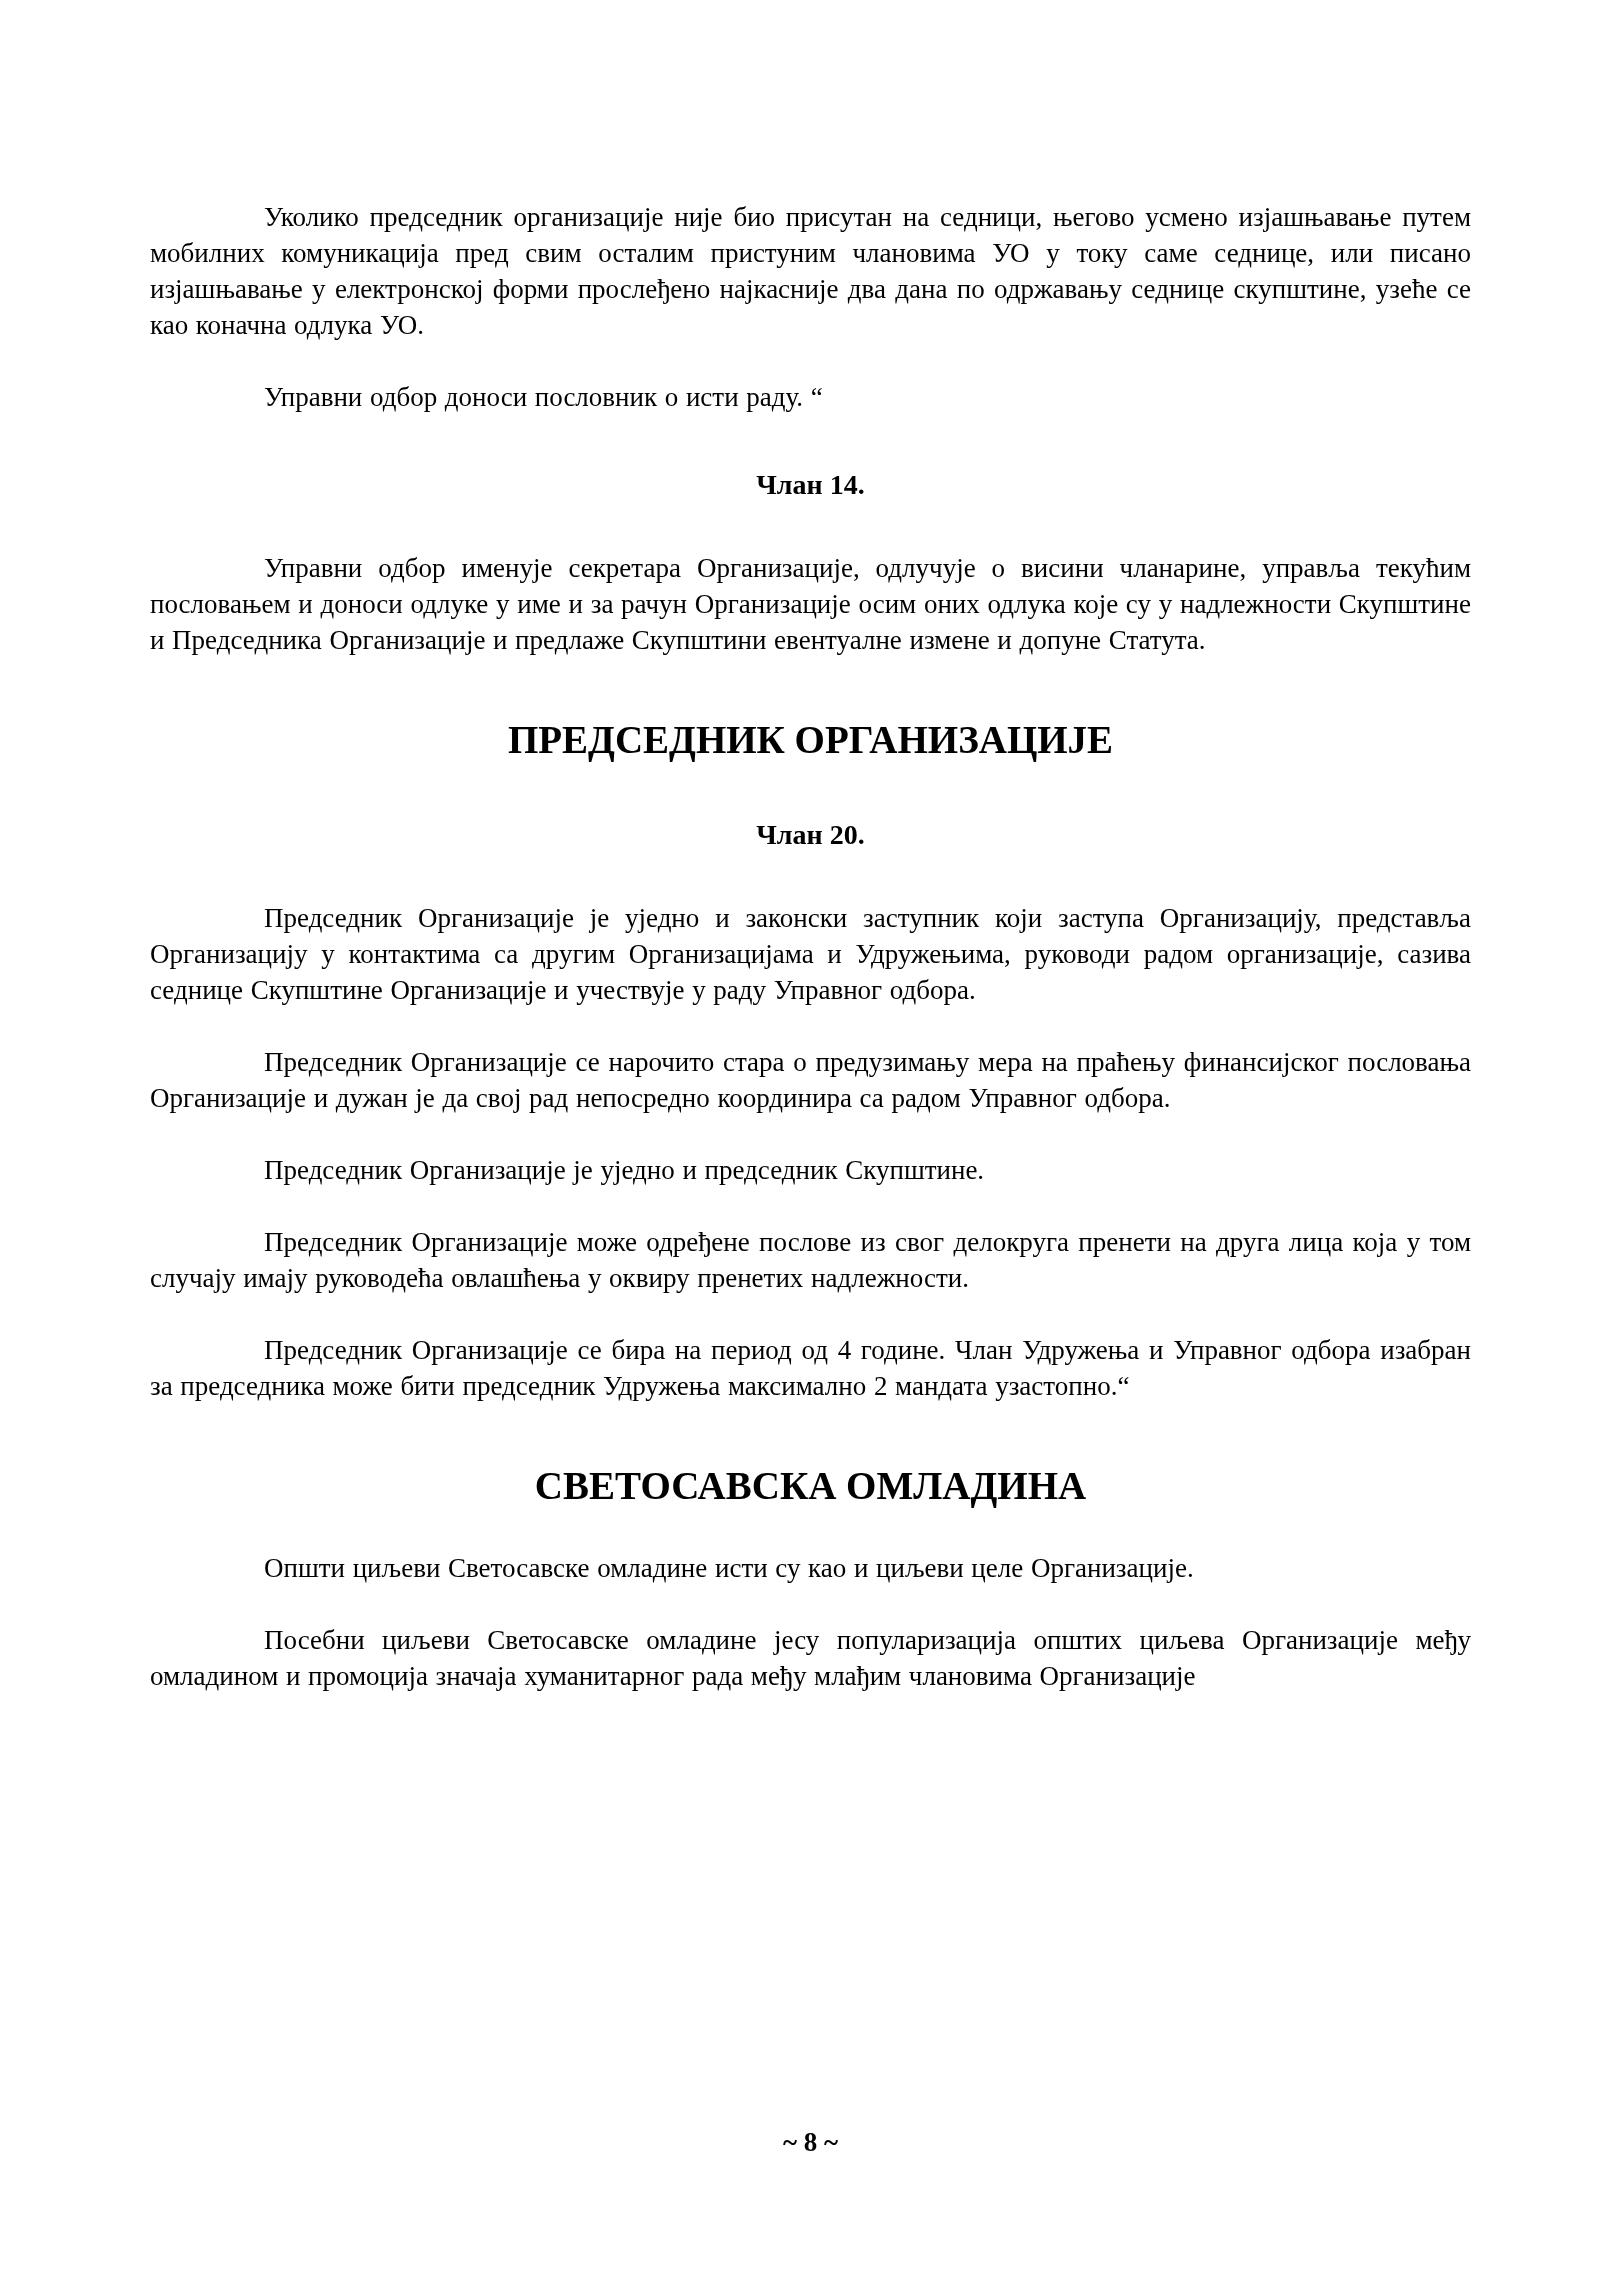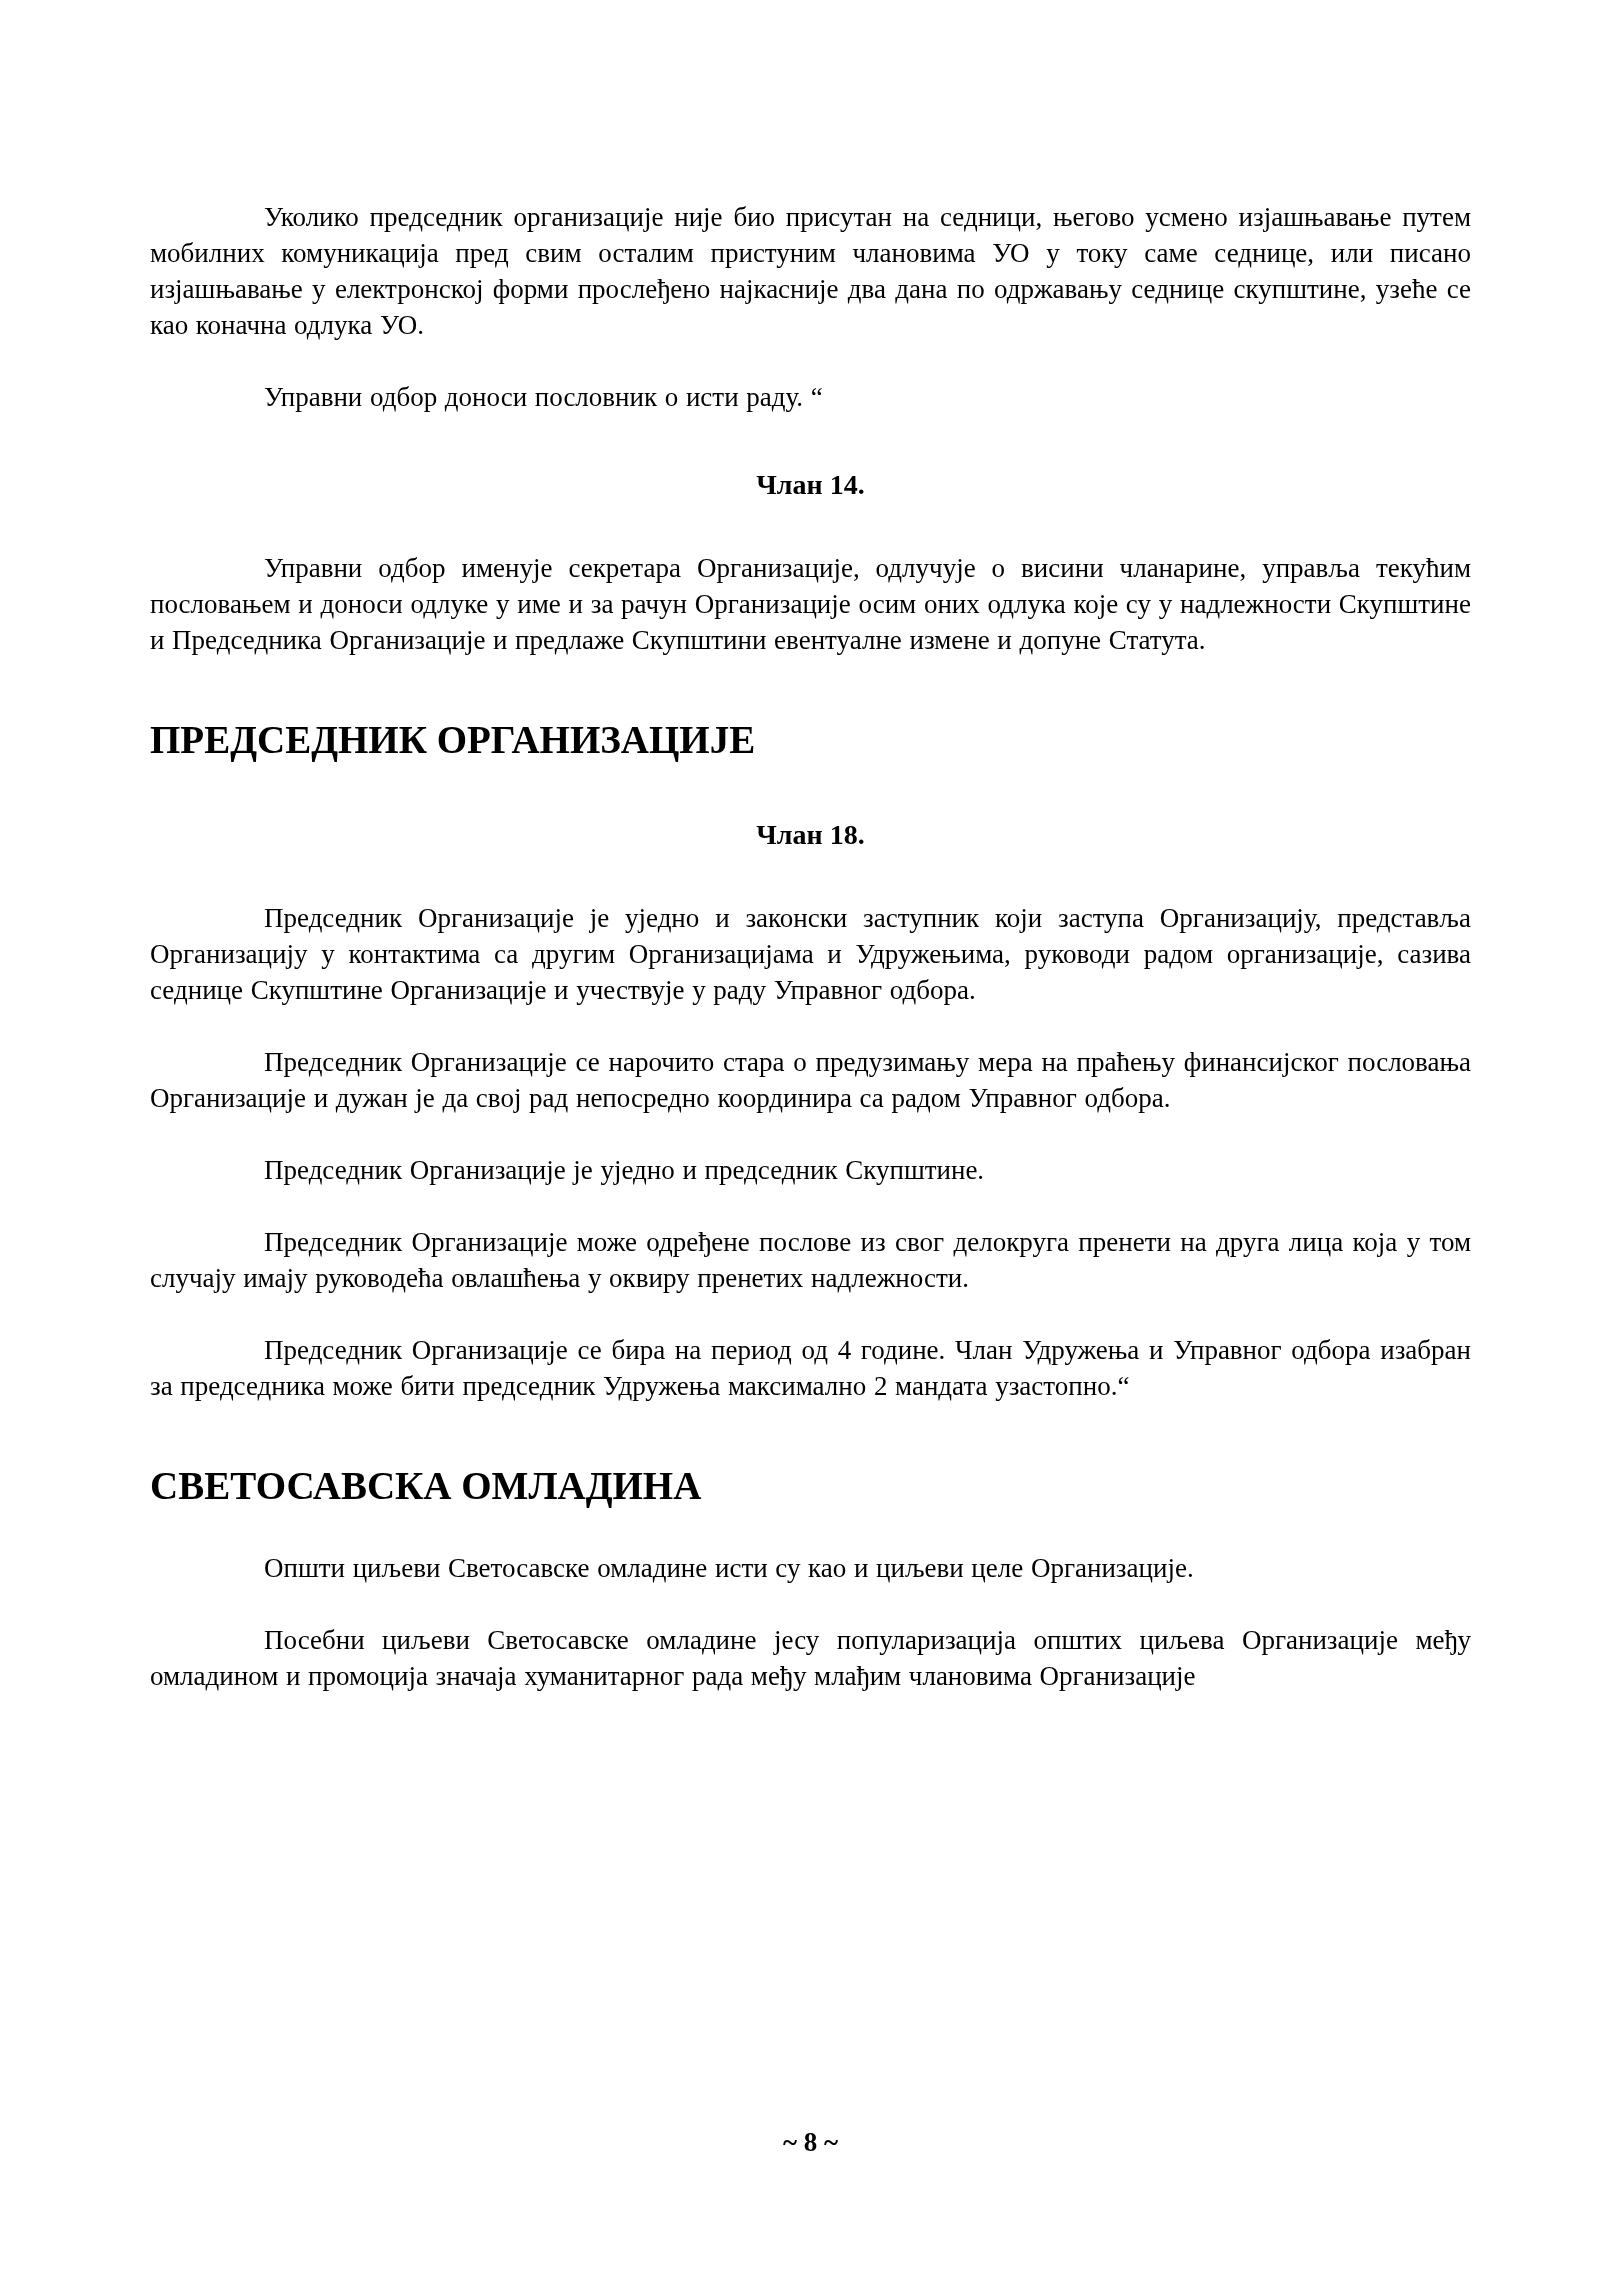--- a/index.html
+++ b/index.html
@@ -37,20 +37,21 @@
     line-height: 36px;
     font-weight: bold;
     text-align: center;
     margin: 52px 0 47px 0;
     font-family: Liberation Serif, serif;
   }
   .section-heading {
     font-size: 39px;
     line-height: 50px;
     font-weight: bold;
+    text-align: center;
     margin: 57px 0 39px 0;
   }
   .page-number {
     position: absolute;
     top: 2124px;
     left: 0;
     width: 1621px;
     text-align: center;
     font-size: 27px;
     line-height: 36px;
@@ -65,21 +66,21 @@
   <p class="para">Уколико председник организације није био присутан на седници, његово усмено изјашњавање путем мобилних комуникација пред свим осталим пристуним члановима УО у току саме седнице, или писано изјашњавање у електронској форми прослеђено најкасније два дана по одржавању седнице скупштине, узеће се као коначна одлука УО.</p>
 
   <p class="para">Управни одбор доноси пословник о исти раду. “</p>
 
   <h3 class="clan-heading">Члан 14.</h3>
 
   <p class="para">Управни одбор именује секретара Организације, одлучује о висини чланарине, управља текућим пословањем и доноси одлуке у име и за рачун Организације осим оних одлука које су у надлежности Скупштине и Председника Организације и предлаже Скупштини евентуалне измене и допуне Статута.</p>
 
   <h2 class="section-heading">ПРЕДСЕДНИК ОРГАНИЗАЦИЈЕ</h2>
 
-  <h3 class="clan-heading">Члан 18.</h3>
+  <h3 class="clan-heading">Члан 20.</h3>
 
   <p class="para">Председник Организације је уједно и законски заступник који заступа Организацију, представља Организацију у контактима са другим Организацијама и Удружењима, руководи радом организације, сазива седнице Скупштине Организације и учествује у раду Управног одбора.</p>
 
   <p class="para">Председник Организације се нарочито стара о предузимању мера на праћењу финансијског пословања Организације и дужан је да свој рад непосредно координира са радом Управног одбора.</p>
 
   <p class="para">Председник Организације је уједно и председник Скупштине.</p>
 
   <p class="para">Председник Организације може одређене послове из свог делокруга пренети на друга лица која у том случају имају руководећа овлашћења у оквиру пренетих надлежности.</p>
 
   <p class="para">Председник Организације се бира на период од 4 године. Члан Удружења и Управног одбора изабран за председника може бити председник Удружења максимално 2 мандата узастопно.“</p>

